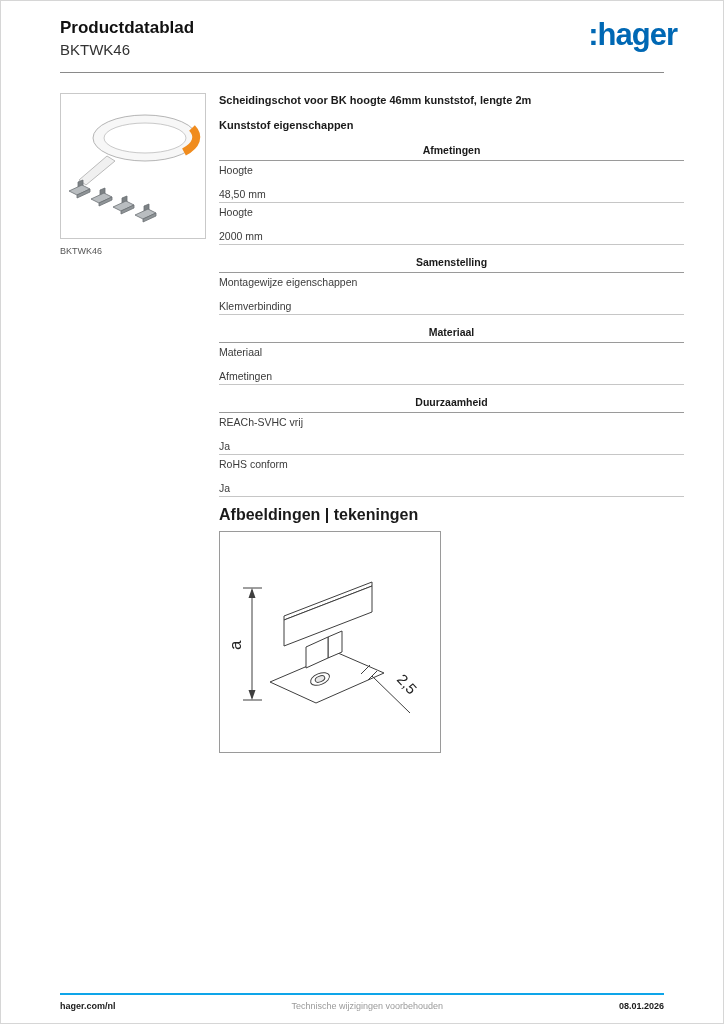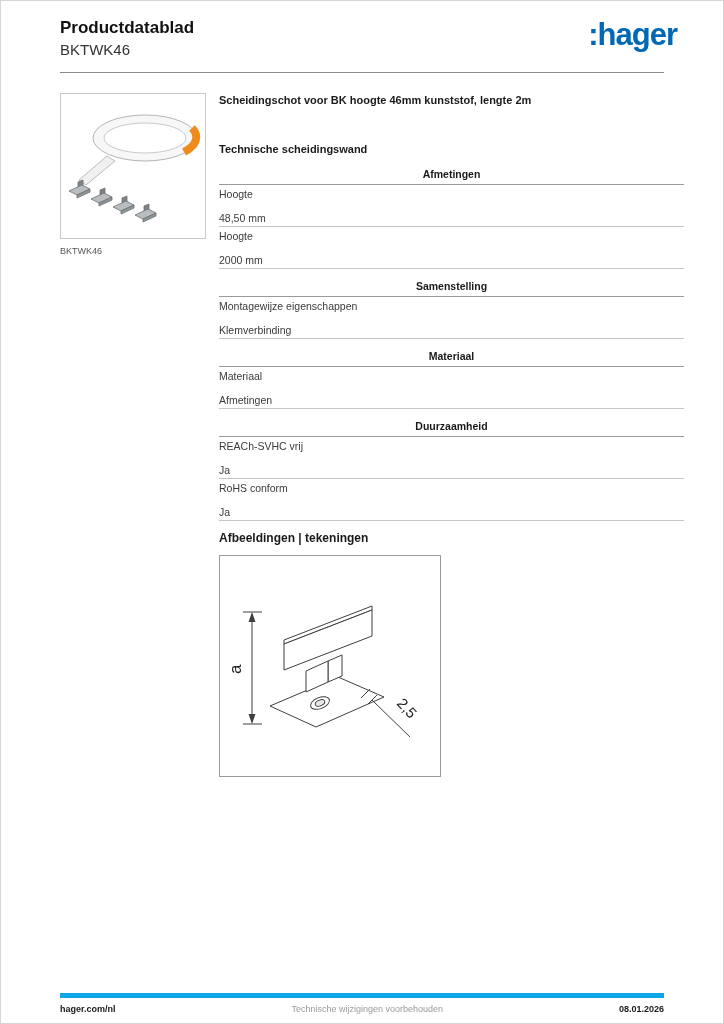--- a/index.html
+++ b/index.html
@@ -17,36 +17,36 @@
                color:#0068b4; letter-spacing:-1px; line-height:1; }
   .hdr-rule  { position:absolute; left:59px; right:59px; top:71px; height:1px; background:#8a8a8a; }
 
   
   .img-box { position:absolute; left:59px; top:92px; width:146px; height:146px;
              border:1px solid #c9c9c9; background:#fff; }
   .img-caption { position:absolute; left:59px; top:245px; font-size:9px; color:#555; }
 
   
   .main { position:absolute; left:218px; top:93px; width:465px; }
-  .desc { font-size:11px; font-weight:bold; line-height:13px; margin-bottom:36px; color:#1a1a1a; }
+  .desc { font-size:11px; font-weight:bold; line-height:13px; margin-bottom:12px; color:#1a1a1a; }
   .tech-heading { font-size:11px; font-weight:bold; line-height:13px; margin-bottom:12px; }
 
   .sec { margin-bottom:11px; }
   .sec h3 { font-size:10.5px; font-weight:bold; line-height:13px; padding-bottom:3px;
             border-bottom:1px solid #9a9a9a; color:#1a1a1a;text-align:center; }
   .row { display:flex; justify-content:space-between; align-items:baseline;
          font-size:10.5px; line-height:12px; color:#3a3a3a;
          padding:3px 0 2px; border-bottom:1px solid #c6c6c6;flex-direction:column; }
   .row .val { text-align:right;margin-top:12px; }
 
-  .draw-heading { font-size:12px; font-weight:bold; line-height:13px; margin:4px 0 10px; }
+  .draw-heading { font-size:16px; font-weight:bold; line-height:13px; margin:4px 0 10px; }
   .draw-box { width:222px; height:222px; border:1px solid #9a9a9a; background:#fff; }
 
   
-  .footer { position:absolute; left:59px; right:59px; top:992px; border-top:5px solid #0ea5e9;
+  .footer { position:absolute; left:59px; right:59px; top:992px; border-top:2px solid #0ea5e9;
             display:flex; justify-content:space-between; padding-top:6px; font-size:9px; }
   .f-left  { font-weight:bold; color:#1a1a1a; text-decoration:none; }
   .f-center{ color:#9a9a9a; }
   .f-right { font-weight:bold; color:#1a1a1a; }
 </style>
 </head>
 <body>
 
 <div class="page">
 
@@ -87,21 +87,21 @@
         </g>
       </g>
     </svg>
   </div>
   <div class="img-caption">BKTWK46</div>
 
   <div class="main">
 
     <div class="desc">Scheidingschot voor BK hoogte 46mm kunststof, lengte 2m</div>
 
-    <div class="tech-heading">Technische scheidingswand</div>
+    <div class="tech-heading">Kunststof eigenschappen</div>
 
     <section class="sec">
       <h3>Afmetingen</h3>
       <div class="row">
         <span class="lbl">Hoogte</span>
         <span class="val">48,50 mm</span>
       </div>
       <div class="row">
         <span class="lbl">Hoogte</span>
         <span class="val">2000 mm</span>

